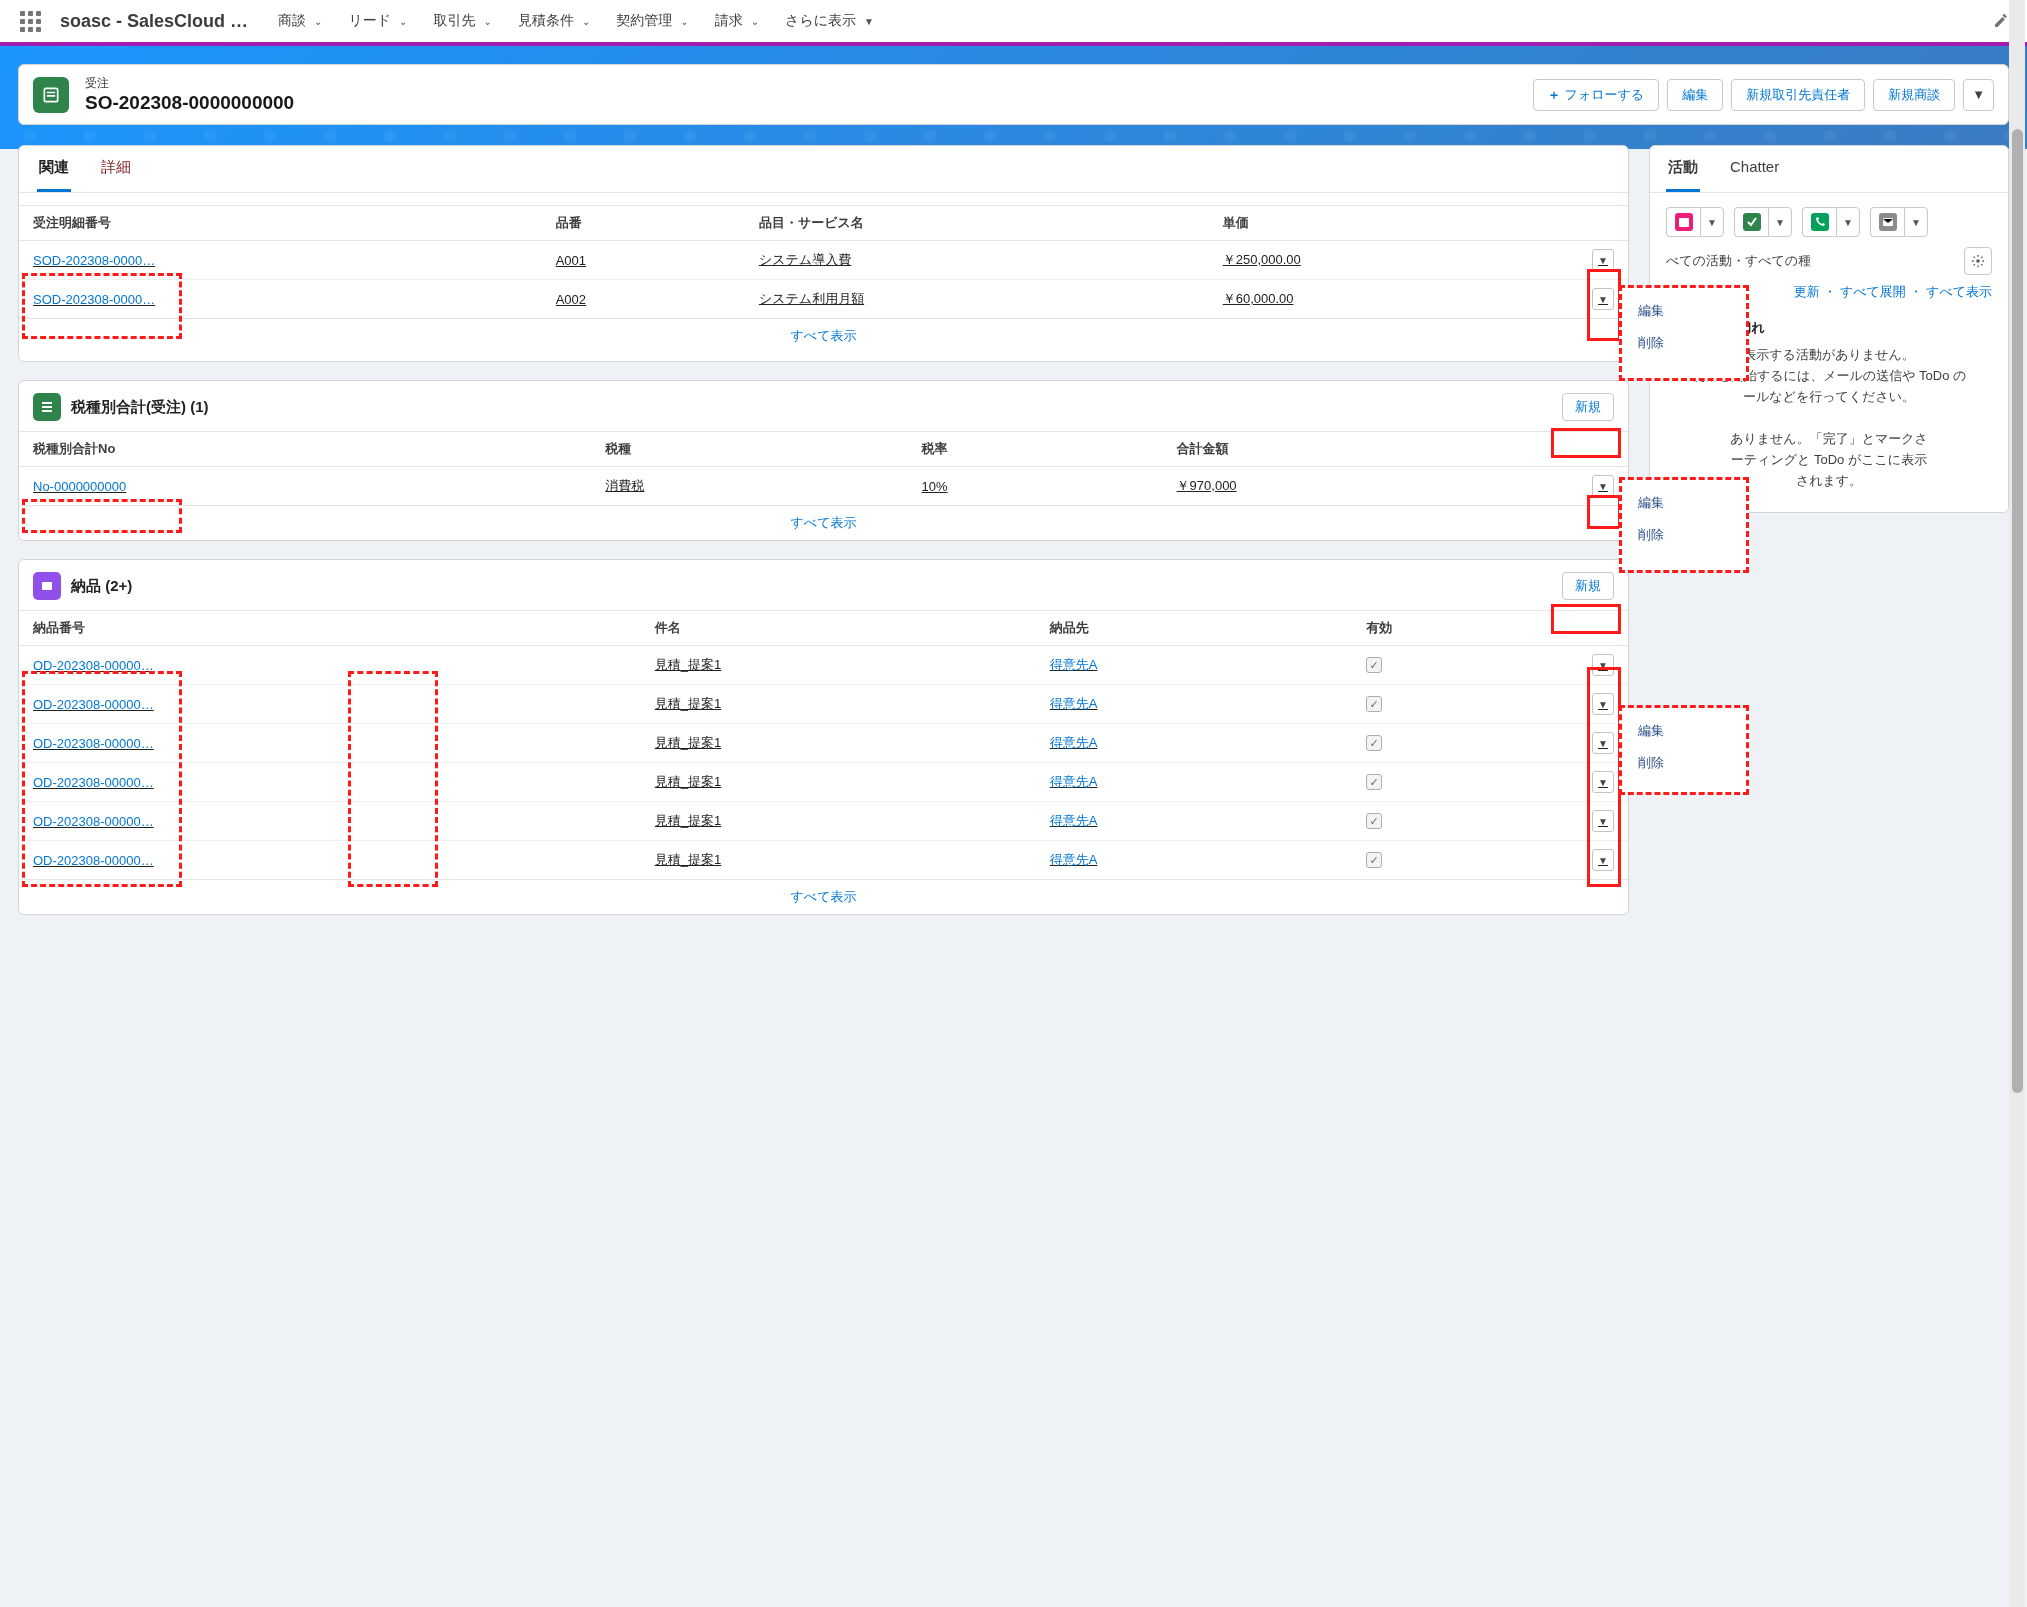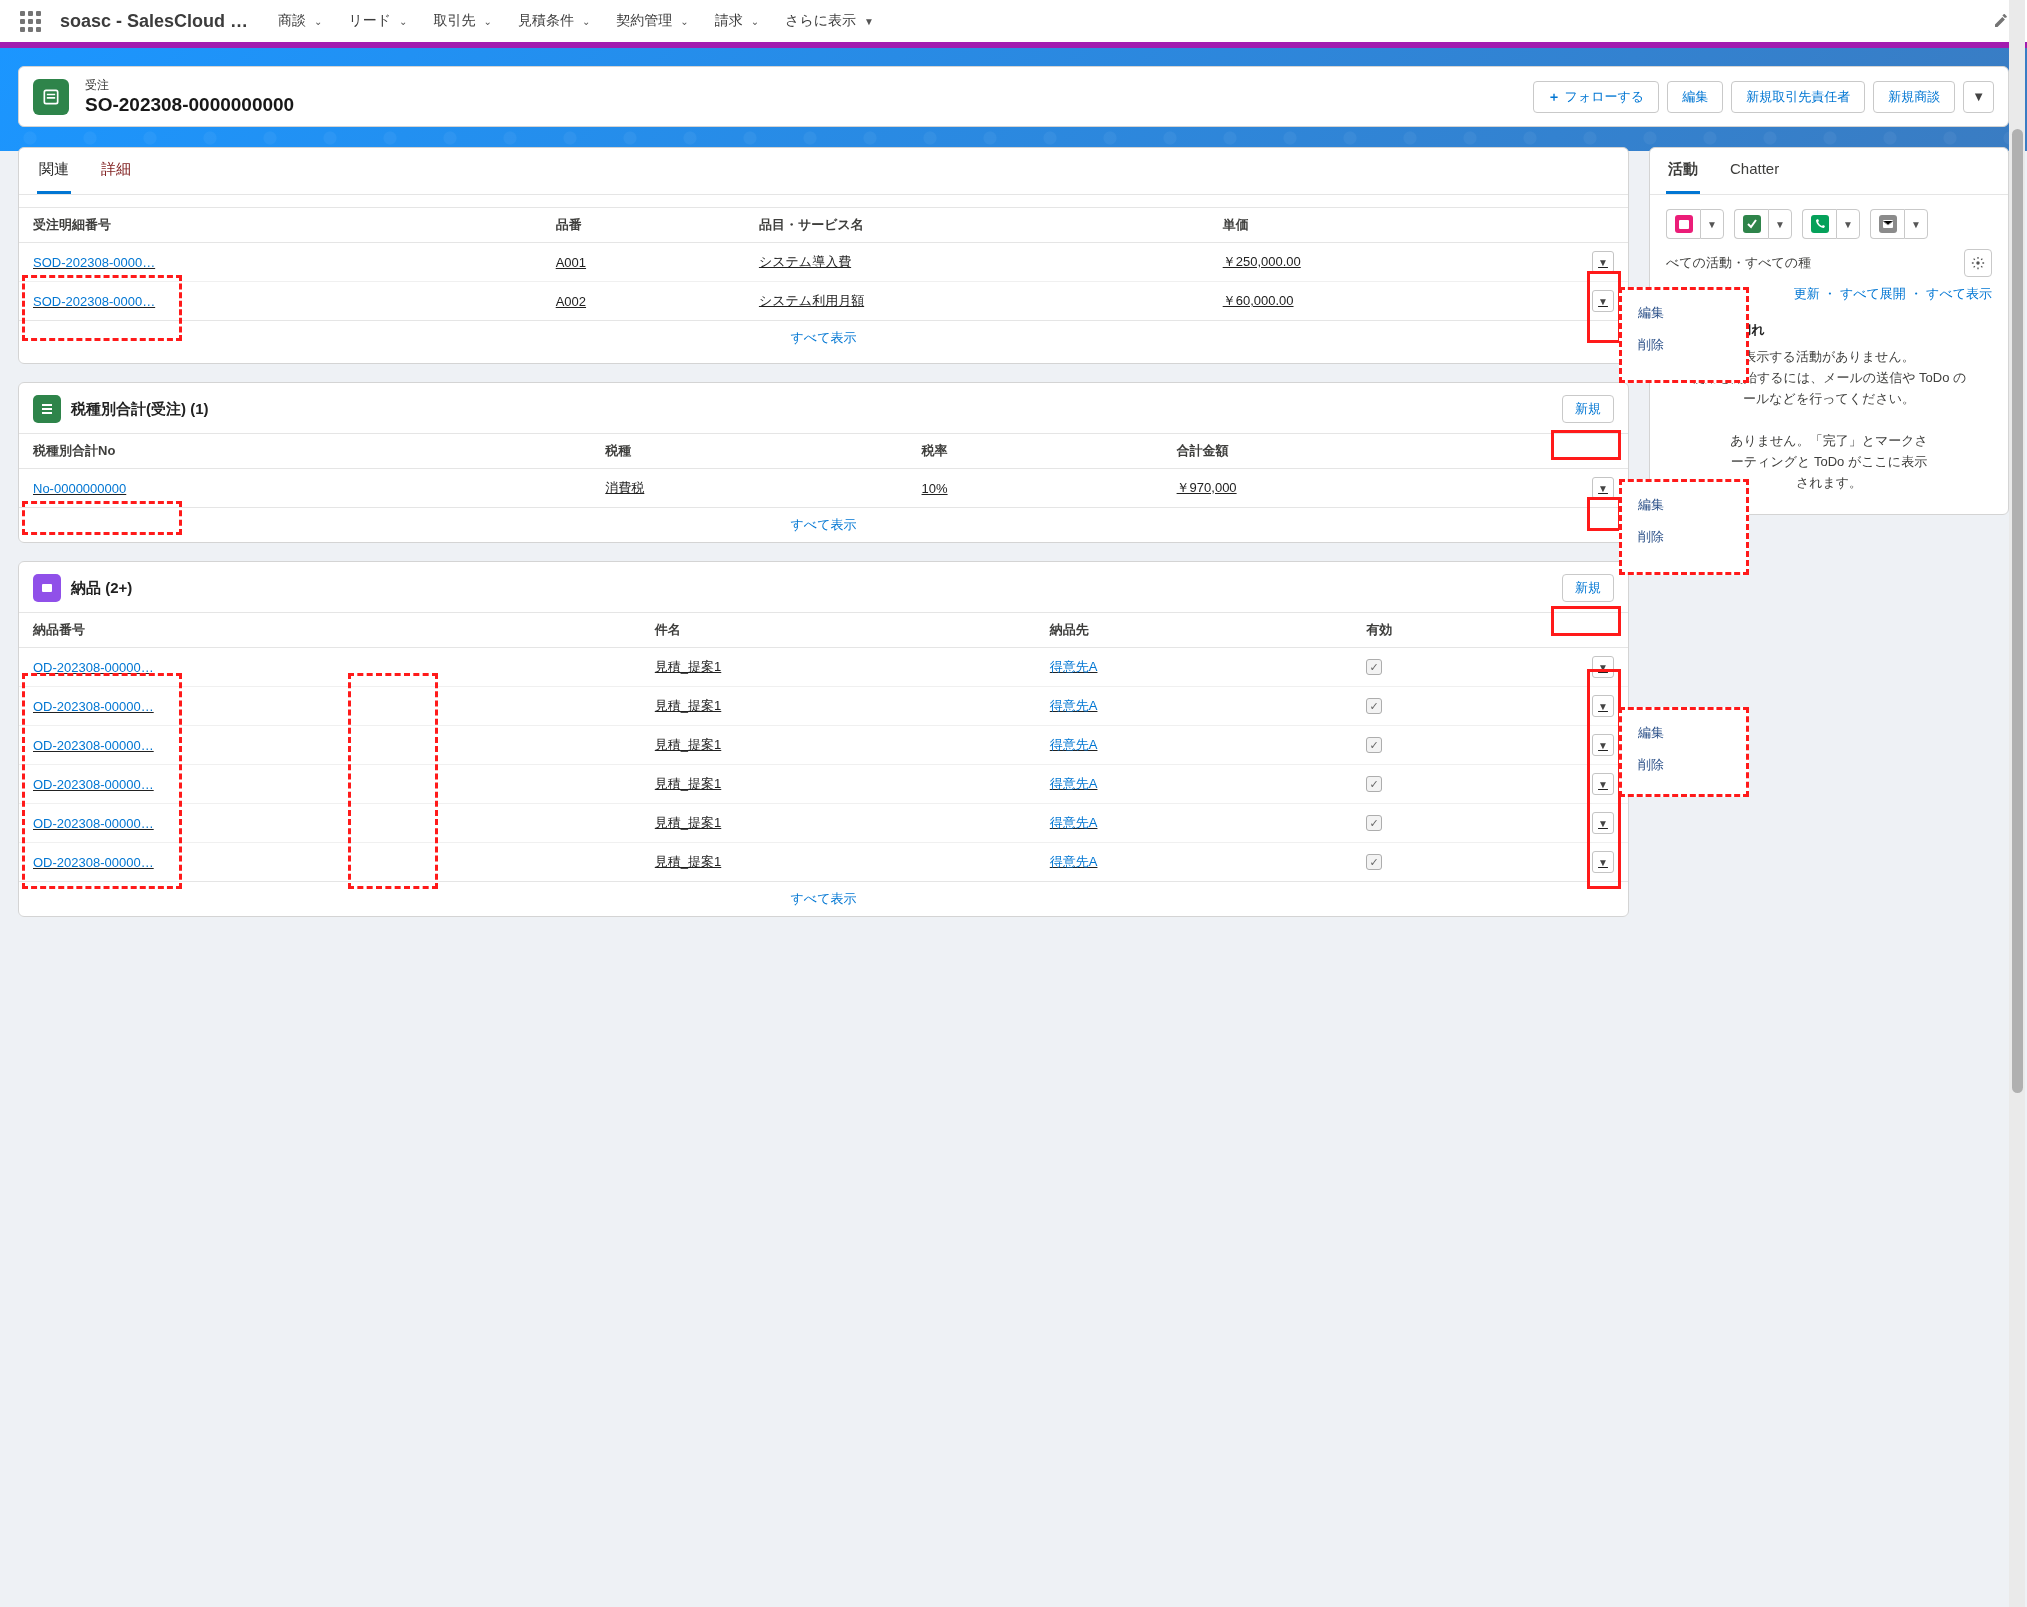--- a/index.html
+++ b/index.html
@@ -1,20 +1,20 @@
 <!DOCTYPE html>
 <html><head>
 <meta charset="utf-8">
 <style>
   * { box-sizing: border-box; font-family: "Salesforce Sans", -apple-system, "Segoe UI", Arial, sans-serif; }
   body { margin:0; background:#eef1f5; font-size:13px; color:#222; }
   svg { display:block; }
 
   
-  .topbar { display:flex; align-items:center; gap:18px; padding:6px 18px; background:#fff; border-bottom:6px solid #a21caf; }
+  .topbar { display:flex; align-items:center; gap:18px; padding:6px 18px; background:#fff; border-bottom:4px solid #a21caf; }
   .appgrid-icon { width:24px; height:24px; display:grid; grid-template-columns:repeat(3,5px); grid-template-rows:repeat(3,5px); gap:3px; align-content:center; justify-content:center; }
   .appgrid-icon span { background:#747474; border-radius:1px; }
   .app-name { font-size:18px; font-weight:600; color:#3c3c3c; margin-right:8px; }
   .nav-item { color:#3c3c3c; font-size:14px; display:flex; align-items:center; gap:8px; padding:6px 4px; cursor:pointer; }
   .nav-item .chev { font-size:10px; color:#555; }
   .topbar-spacer { flex:1; }
   .pencil-icon { color:#747474; }
 
   
   .stripe { background:linear-gradient(135deg,#1b96ff 0,#3a7cc2 100%); padding:18px 18px 24px; position:relative; overflow:hidden; }
@@ -38,21 +38,21 @@
 
   
   .layout { display:flex; gap:20px; padding:0 18px 30px; margin-top:-4px; position:relative; z-index:1; }
   .col-main { flex:1; min-width:0; }
   .col-side { width:360px; flex-shrink:0; }
   .panel { background:#fff; border:1px solid #d4d4d4; border-radius:6px; margin-bottom:18px; }
 
   
   .tablist { display:flex; gap:28px; padding:0 18px; border-bottom:1px solid #e5e5e5; }
   .tablist .tab { padding:12px 2px; font-size:15px; color:#7f1d1d; cursor:pointer; }
-  .tablist .tab.active { font-weight:400; border-bottom:3px solid #0176d3; color:#222; }
+  .tablist .tab.active { font-weight:700; border-bottom:3px solid #0176d3; color:#222; }
 
   
   .related { padding:0; margin:0; }
   .rl-header { display:flex; align-items:center; gap:10px; padding:12px 14px 10px; }
   .rl-title { font-size:15px; font-weight:700; }
   .rl-newbtn { margin-left:auto; color:#0176d3; font-size:13px; border:1px solid #c9c9c9; background:#fff; padding:4px 12px; border-radius:4px; cursor:pointer; }
   .rl-icon { width:28px; height:28px; border-radius:5px; display:flex; align-items:center; justify-content:center; }
   .rl-icon svg { width:16px; height:16px; }
 
   table.rl-table { width:100%; border-collapse:collapse; }

